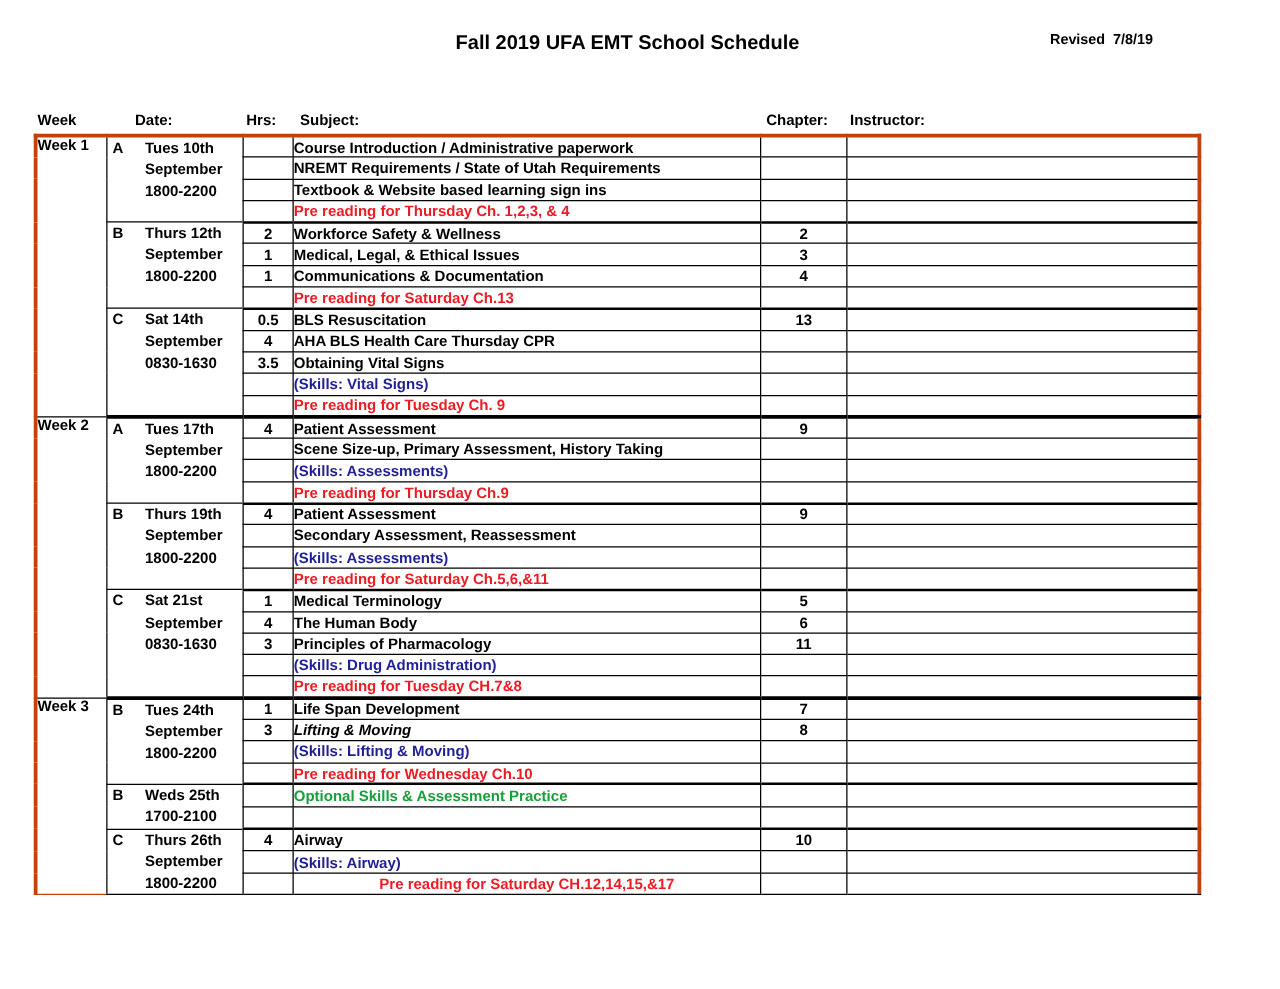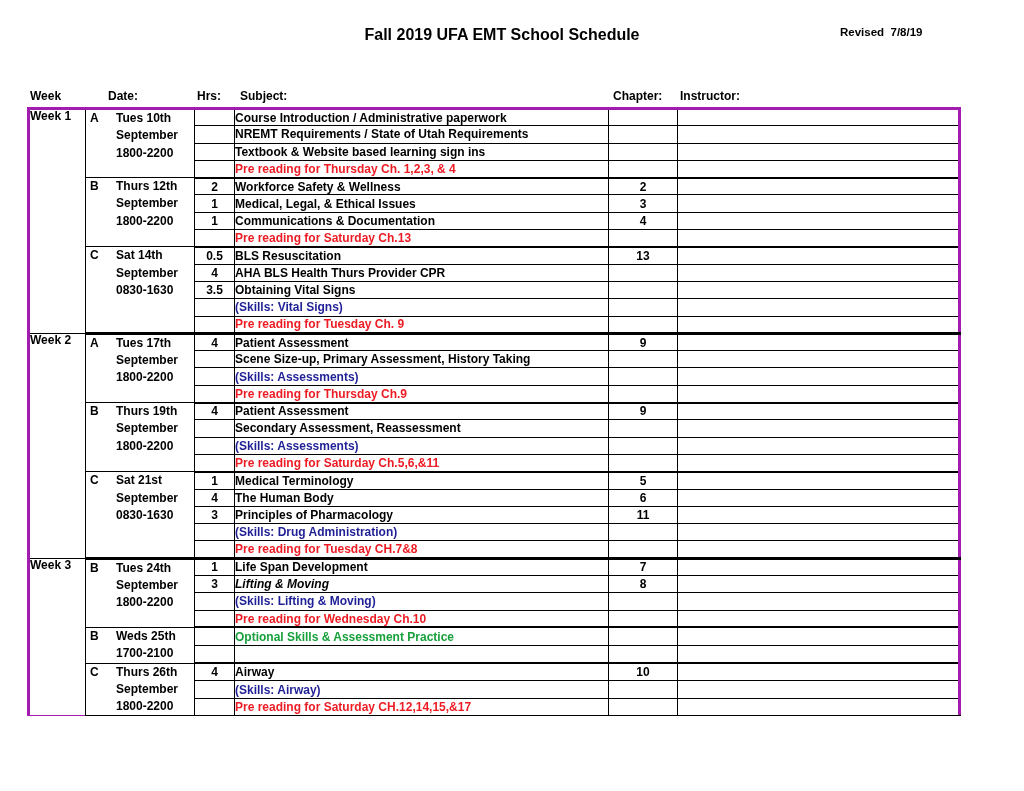--- a/index.html
+++ b/index.html
@@ -47,21 +47,21 @@
   .ch-chapter    { left: 613px; }
   .ch-instructor { left: 680px; }
 
   table.schedule {
     position: absolute;
     left: 27px;
     top: 107px;
     width: 931px;
     border-collapse: collapse;
     table-layout: fixed;
-    border: 3px solid #a21caf;
+    border: 3px solid #c2410c;
   }
   table.schedule td {
     border: 1px solid #000;
     height: 17.3px;
     padding: 0;
     font-size: 12px;
     font-weight: bold;
     line-height: 1;
     overflow: hidden;
     white-space: nowrap;
@@ -201,21 +201,21 @@
               <div>0830-1630</div>
             </div>
           </td>
           <td class="hrs">0.5</td>
           <td class="subject" style="color: rgb(0, 0, 0);">BLS Resuscitation</td>
           <td class="chapter">13</td>
           <td class="instructor"></td>
         </tr>
         <tr>
           <td class="hrs">4</td>
-          <td class="subject" style="color: rgb(0, 0, 0);">AHA BLS Health Thurs Provider CPR</td>
+          <td class="subject" style="color: rgb(0, 0, 0);">AHA BLS Health Care Thursday CPR</td>
           <td class="chapter"></td>
           <td class="instructor"></td>
         </tr>
         <tr>
           <td class="hrs">3.5</td>
           <td class="subject" style="color: rgb(0, 0, 0);">Obtaining Vital Signs</td>
           <td class="chapter"></td>
           <td class="instructor"></td>
         </tr>
         <tr>
@@ -400,19 +400,19 @@
           <td class="instructor"></td>
         </tr>
         <tr>
           <td class="hrs"></td>
           <td class="subject" style="color: rgb(31, 31, 150);">(Skills: Airway)</td>
           <td class="chapter"></td>
           <td class="instructor"></td>
         </tr>
         <tr class="week-end">
           <td class="hrs"></td>
-          <td class="subject" style="color: rgb(237, 28, 36);">Pre reading for Saturday CH.12,14,15,&amp;17</td>
+          <td class="subject" style="color: rgb(237, 28, 36); text-align: center;">Pre reading for Saturday CH.12,14,15,&amp;17</td>
           <td class="chapter"></td>
           <td class="instructor"></td>
         </tr>
       </tbody>
   </table>
 </div>
 
 </body></html>

